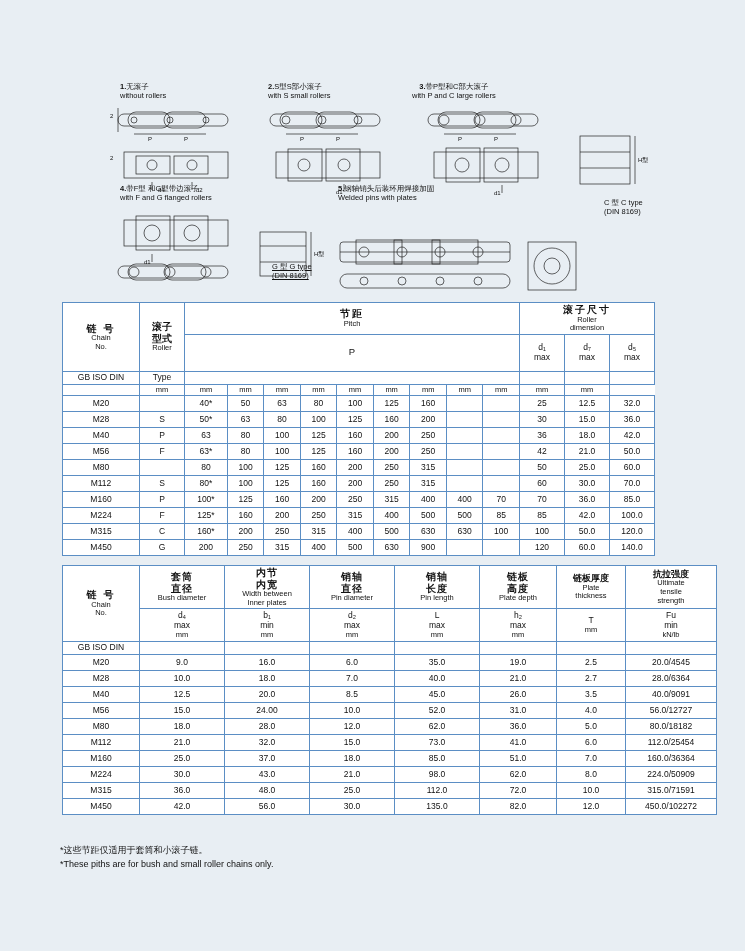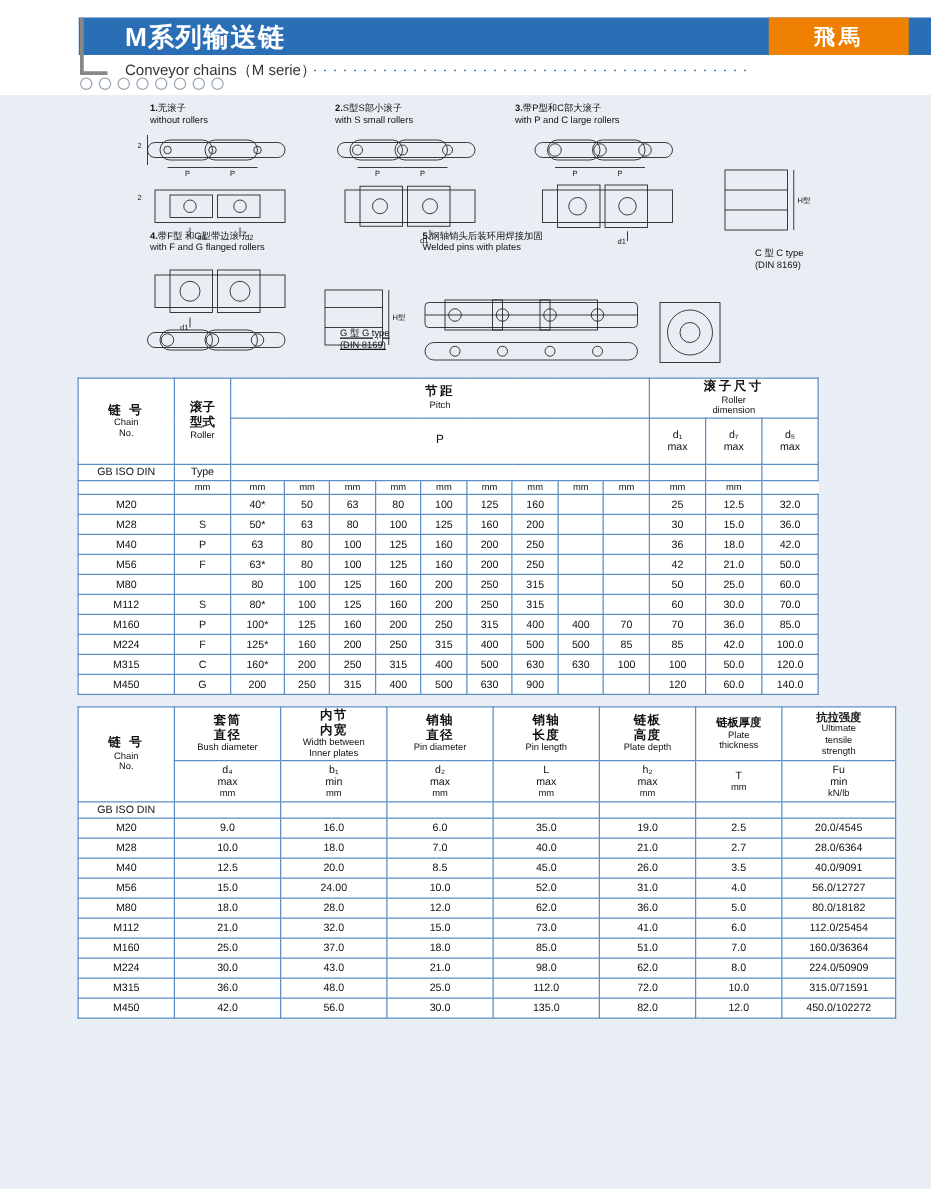--- a/index.html
+++ b/index.html
@@ -110,50 +110,32 @@
     position:absolute;right:18px;top:-4px;width:56px;height:26px;
     border:1px solid #2a6fb5;color:#2a6fb5;font-size:14px;
     display:flex;align-items:center;justify-content:center;background:#fff;
   }
 </style>
 </head>
 <body>
 
 <div class="page">
 
-  <div class="header">
-    <div class="hdr-bar"></div>
-    <div class="hdr-corner"></div>
-    <div class="hdr-title-cn">M系列输送链</div>
-    <div class="hdr-title-en">Conveyor chains（M serie）</div>
-    <div class="hdr-dots"></div>
-    <div class="hdr-circles">
-      <span></span>
-      <span></span>
-      <span></span>
-      <span></span>
-      <span></span>
-      <span></span>
-      <span></span>
-      <span></span>
-    </div>
-    <div class="logo">飛馬</div>
-  </div>
 
   <div class="diagram">
 
     <div class="dg-label" style="left:120px;top:6px;">
       <b>1.</b><span>无滚子</span><br>
       <span>without rollers</span>
     </div>
     <div class="dg-label" style="left:268px;top:6px;">
       <b>2.</b><span>S型S部小滚子</span><br>
       <span>with S small rollers</span>
     </div>
-    <div class="dg-label" style="left:412px;top:6px;">
+    <div class="dg-label" style="left:412px;top:6px;text-align:center;">
       <b>3.</b><span>带P型和C部大滚子</span><br>
       <span>with P and C large rollers</span>
     </div>
 
     <div class="dg-label" style="left:120px;top:108px;">
       <b>4.</b><span>带F型 和G型带边滚子</span><br>
       <span>with F and G flanged rollers</span>
     </div>
     <div class="dg-label" style="left:338px;top:108px;">
       <b>5.</b><span>钢轴销头后装环用焊接加固</span><br>
@@ -726,14 +708,18 @@
         <td>30.0</td>
         <td>135.0</td>
         <td>82.0</td>
         <td>12.0</td>
         <td>450.0/102272</td>
       </tr>
     </tbody>
       </table>
   </div>
 
+  <div class="footnote">
+    <div>*这些节距仅适用于套筒和小滚子链。</div>
+    <div>*These piths are for bush and small roller chains only.</div>
+  </div>
 
 </div>
 
 </body></html>

